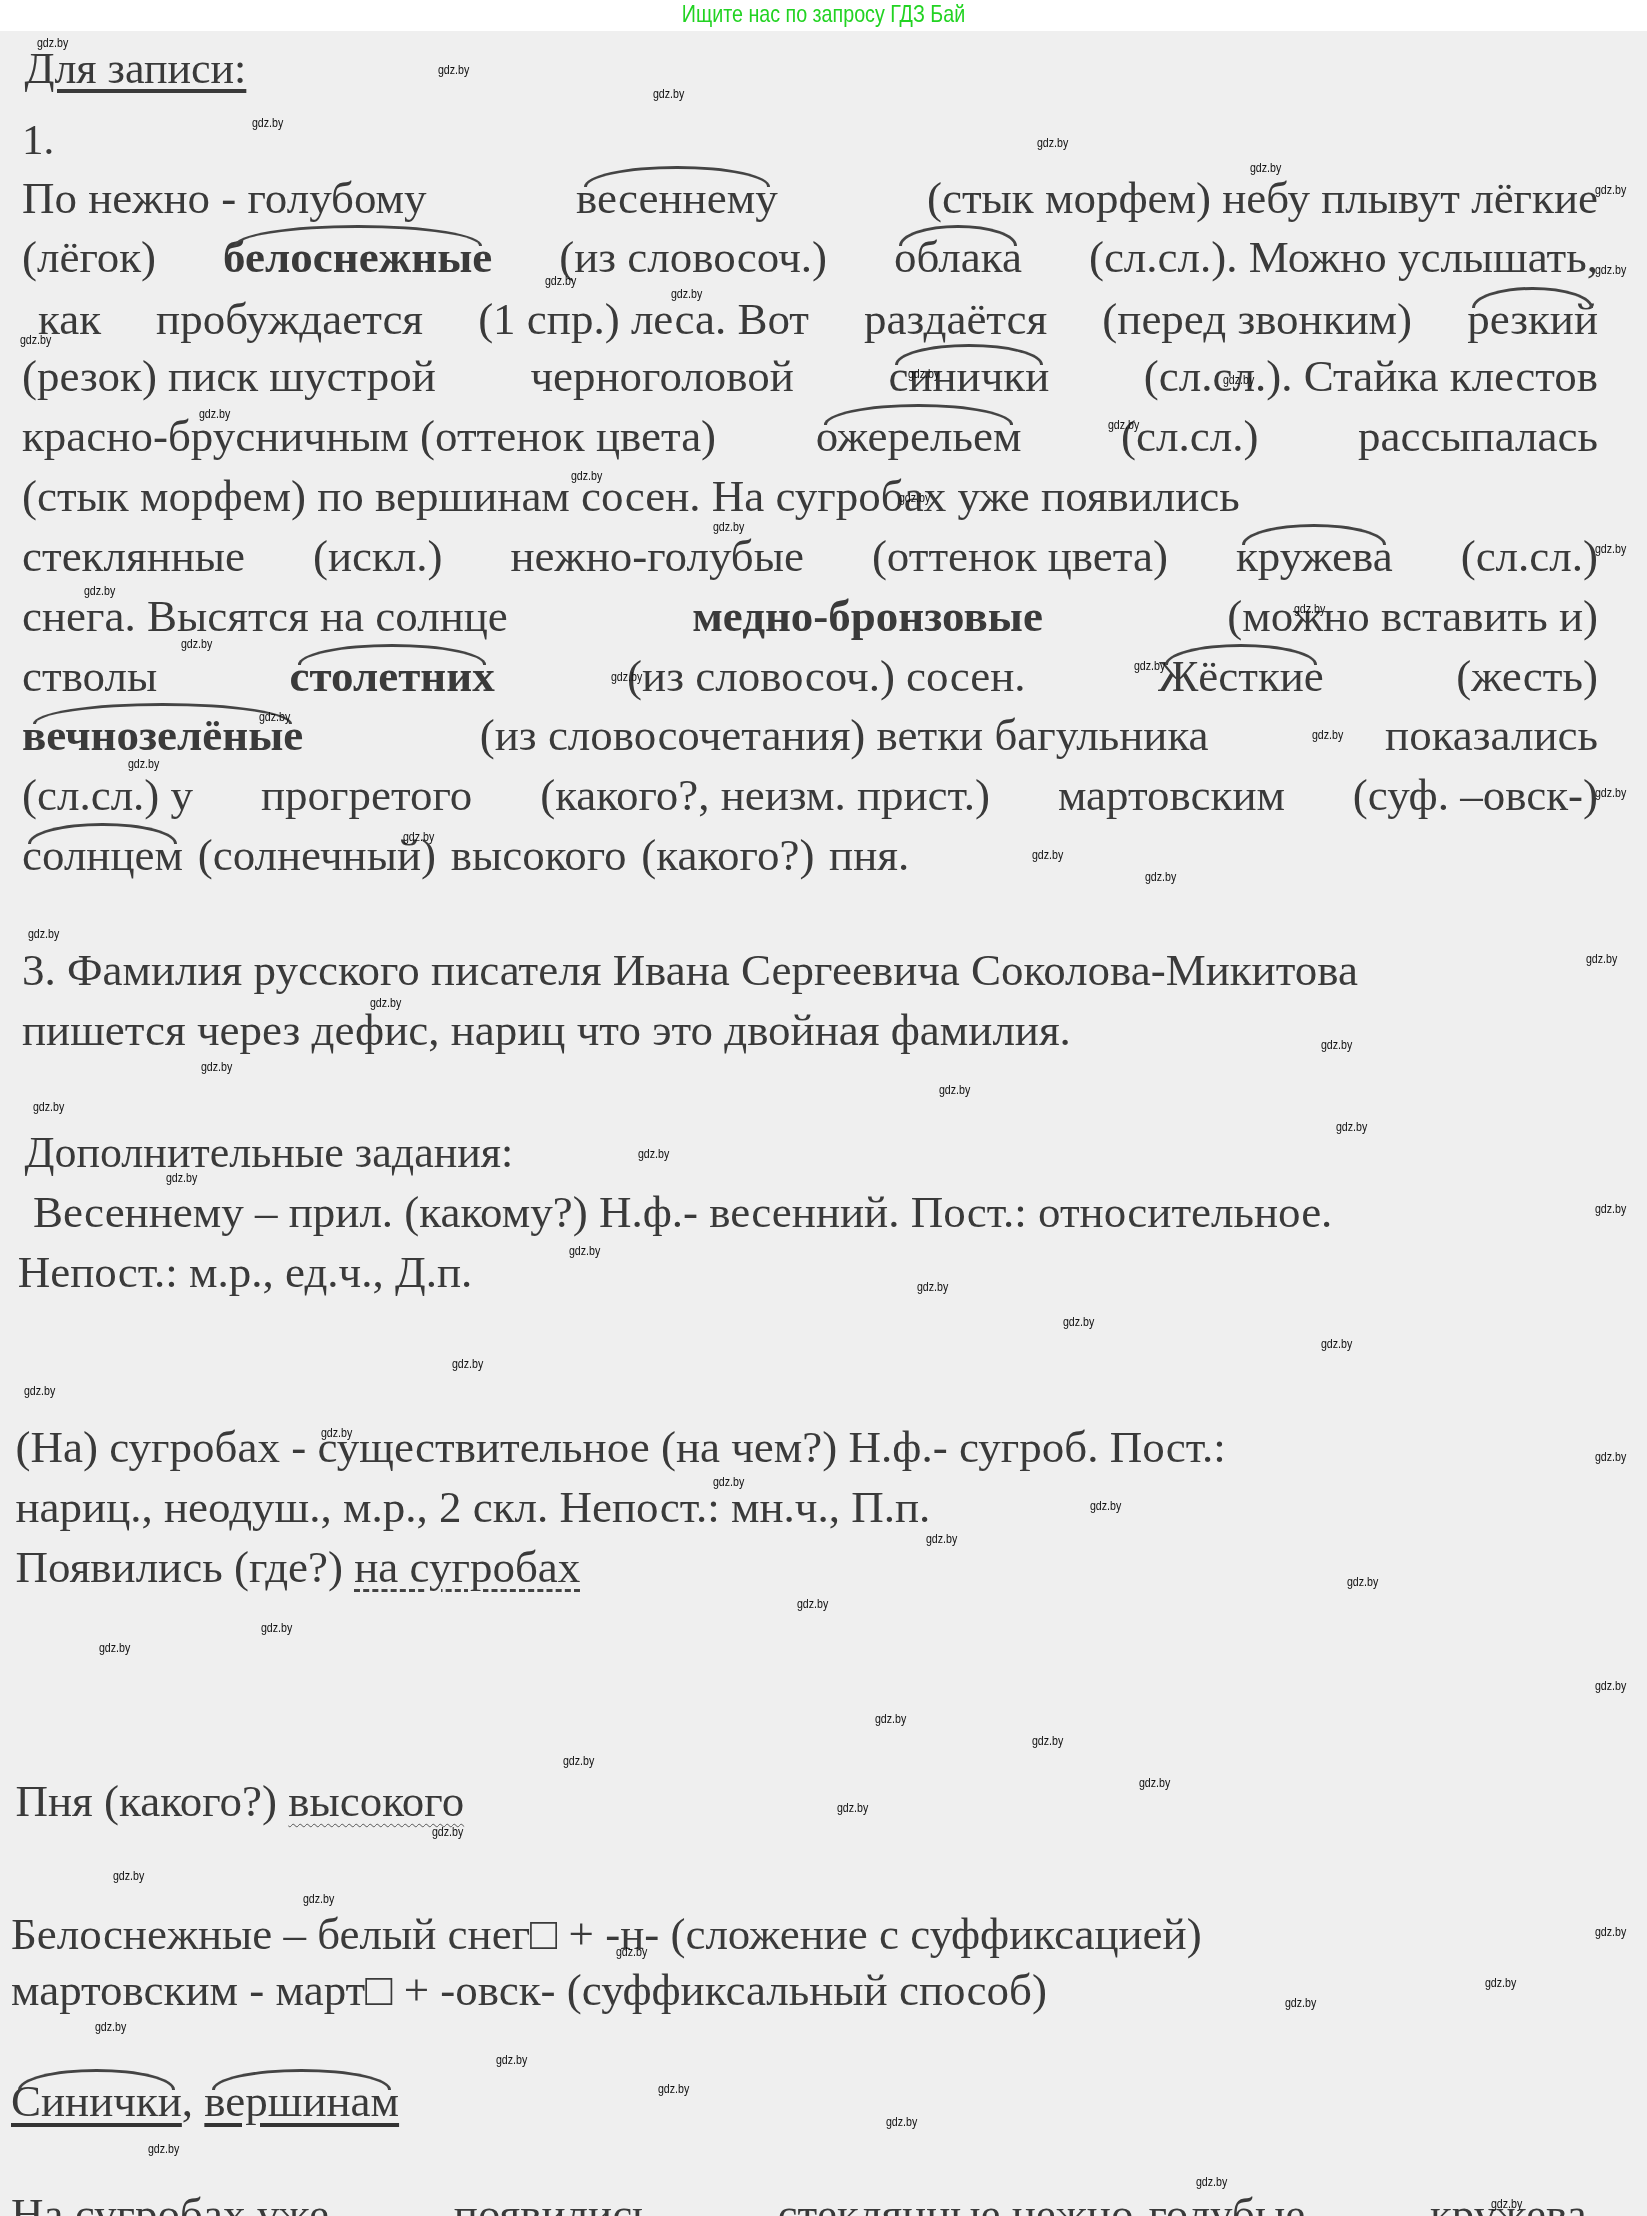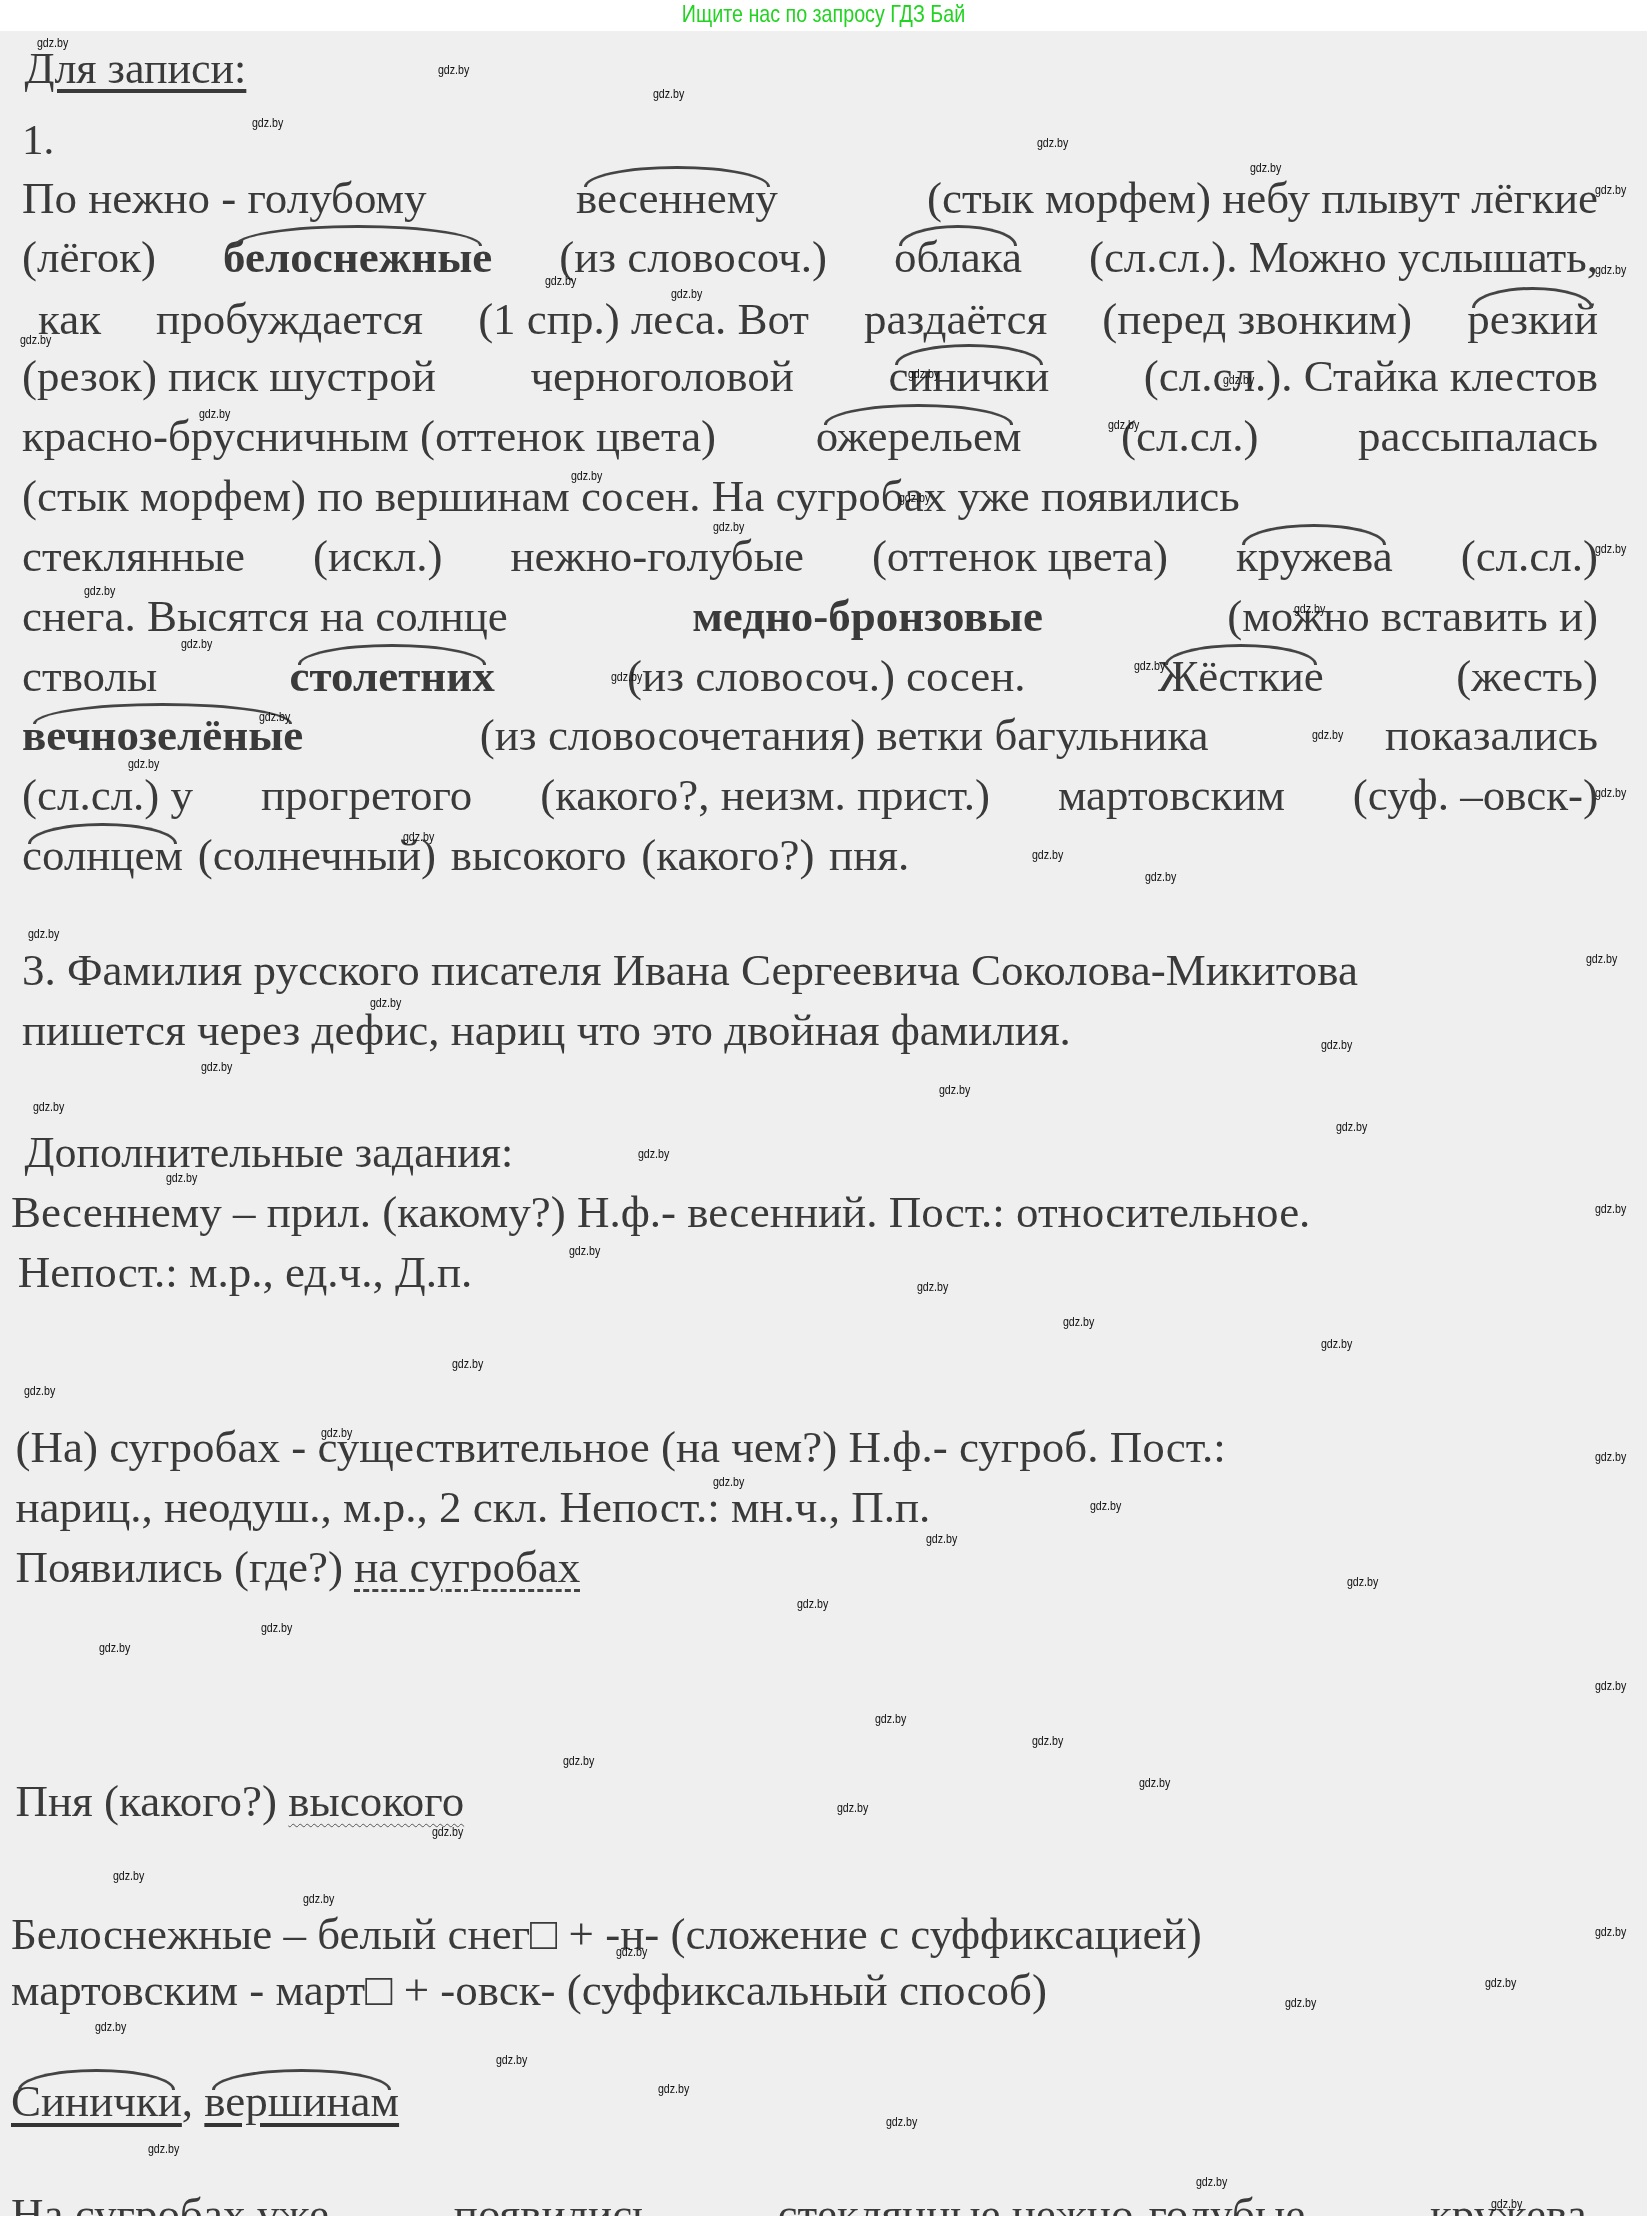--- a/index.html
+++ b/index.html
@@ -138,21 +138,21 @@
     <span>(солнечный)</span>
     <span>высокого</span>
     <span>(какого?) пня.</span>
   </div>
 
   <div class="line" style="top:915px;">3. Фамилия русского писателя Ивана Сергеевича Соколова-Микитова</div>
   <div class="line" style="top:975px;">пишется через дефис, нариц что это двойная фамилия.</div>
 
   <div class="heading" style="top:1097px;">Дополнительные задания:</div>
 
-  <div class="line" style="top:1157px;left:11px;">Весеннему – прил. (какому?) Н.ф.- весенний. Пост.: относительное.</div>
+  <div class="line" style="top:1157px;left:33px;">Весеннему – прил. (какому?) Н.ф.- весенний. Пост.: относительное.</div>
   <div class="line" style="top:1217px;left:17.7px;">Непост.: м.р., ед.ч., Д.п.</div>
 
   <div class="line" style="top:1392px;left:15.5px;">(На) сугробах  - существительное (на чем?) Н.ф.- сугроб. Пост.:</div>
   <div class="line" style="top:1452px;left:15.5px;">нариц., неодуш., м.р., 2 скл. Непост.: мн.ч., П.п.</div>
   <div class="line" style="top:1512px;left:15.5px;">
     <span>Появились (где?)</span>
     <span class="u-dashed">на сугробах</span>
   </div>
 
   <div class="line" style="top:1746px;left:15.5px;">

